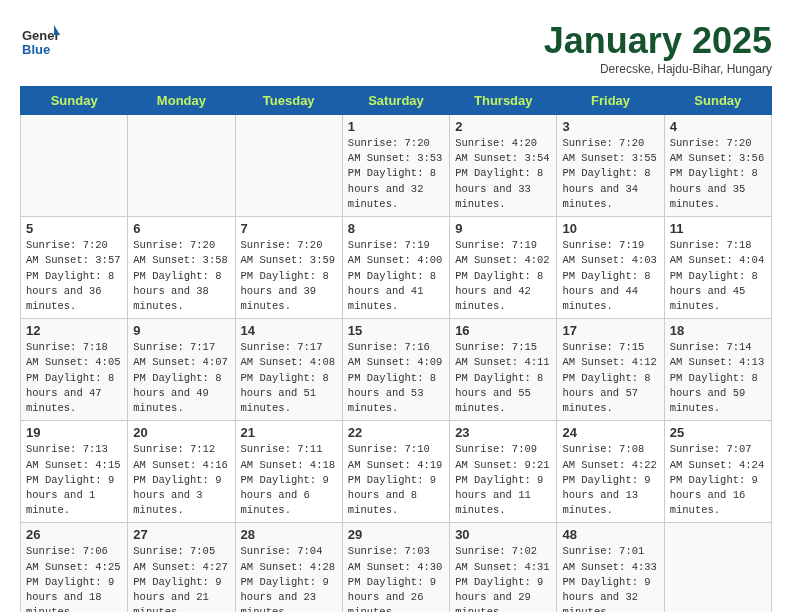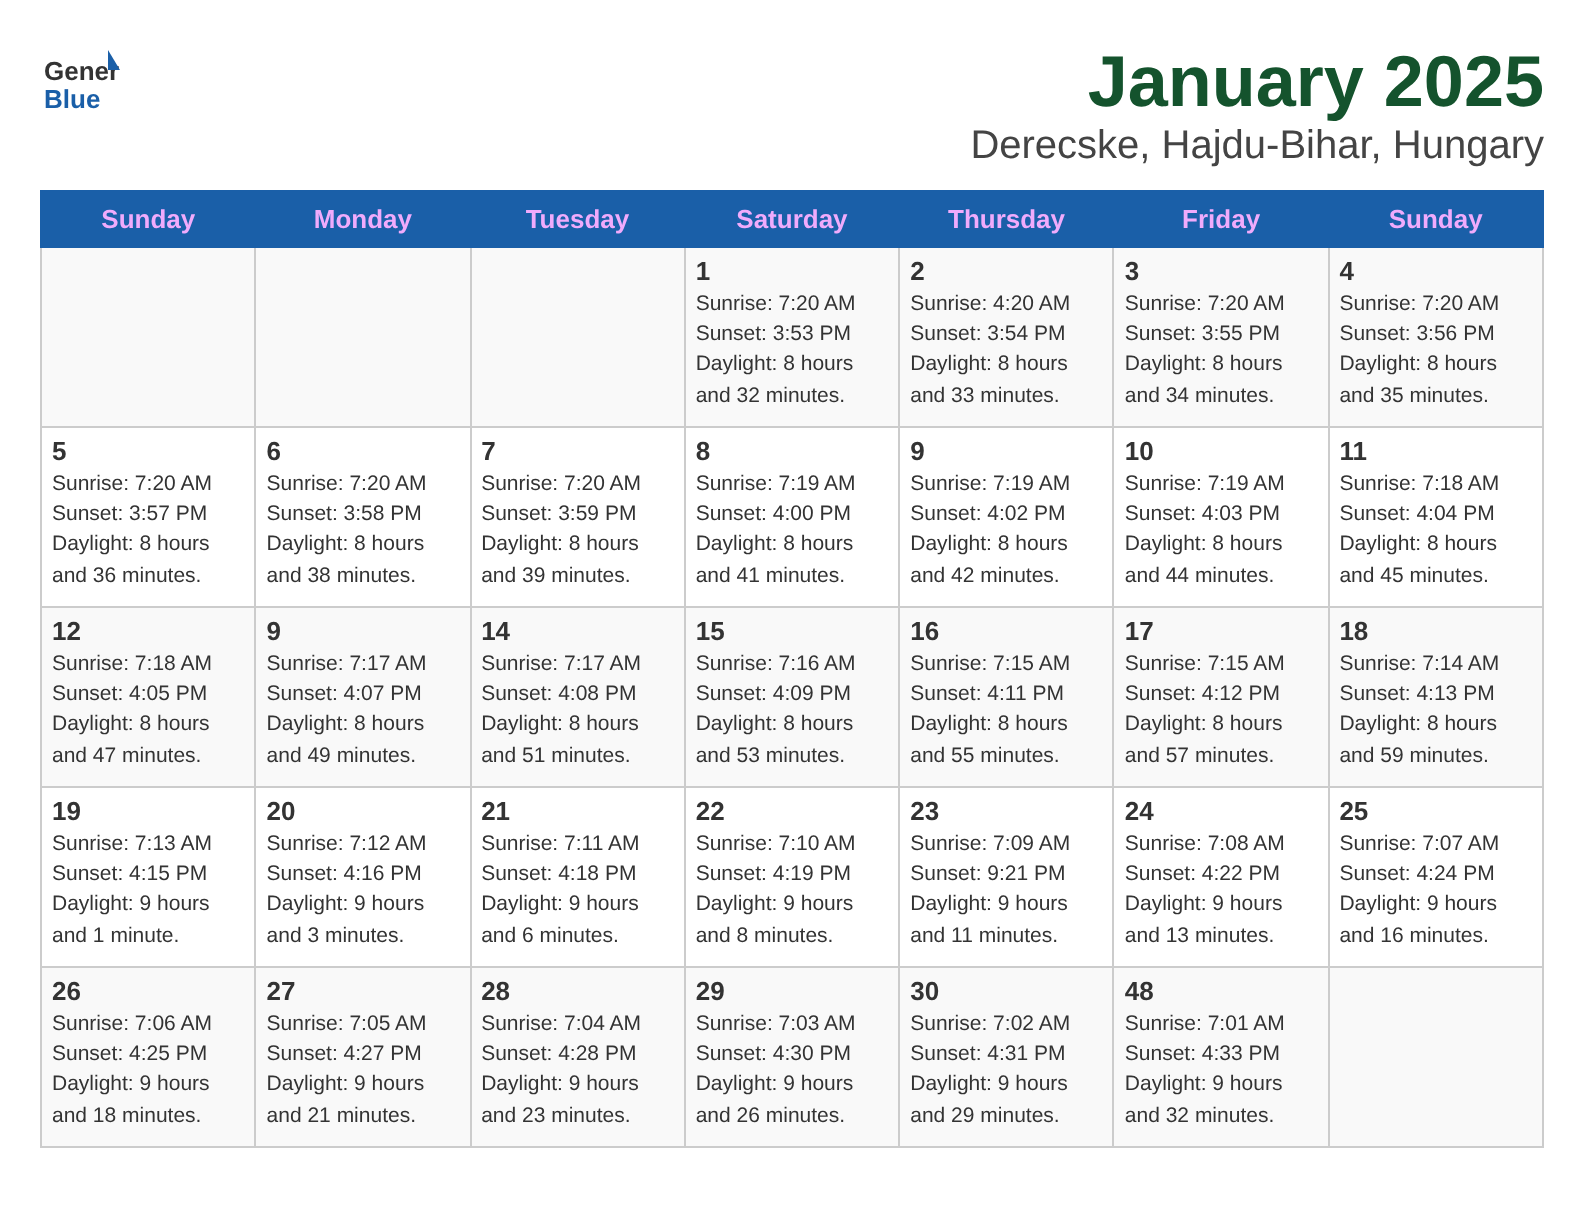--- a/index.html
+++ b/index.html
@@ -29,32 +29,32 @@
     }
     .title-block {
       text-align: right;
     }
     .month-title {
       font-size: 36px;
       font-weight: bold;
       color: #14532d;
     }
     .subtitle {
-      font-size: 20px;
+      font-size: 12px;
       color: #444;
       text-align: right;
     }
     table {
       width: 100%;
       border-collapse: collapse;
       table-layout: fixed;
     }
     thead tr th {
       background-color: #1a5fa8;
-      color: #f0abfc;
+      color: #bef264;
       text-align: center;
       padding: 6px 4px;
       font-size: 13px;
       border: 1px solid #1a5fa8;
     }
     tbody tr td {
       border: 1px solid #ccc;
       vertical-align: top;
       padding: 4px 5px;
       font-size: 10.5px;
@@ -68,20 +68,21 @@
       background-color: #ffffff;
     }
     .day-num {
       font-weight: bold;
       font-size: 13px;
       display: block;
       margin-bottom: 2px;
     }
     .cell-content {
       line-height: 1.45;
+      font-family: Liberation Mono, monospace;
     }
   </style>
 </head>
 <body>
 
 <div class="header">
   <div class="logo">
     <svg class="logo-icon" viewBox="0 0 40 40" xmlns="http://www.w3.org/2000/svg">
       <text x="2" y="20" font-size="13" font-weight="bold" fill="#333">General</text>
       <text x="2" y="34" font-size="13" font-weight="bold" fill="#1a5fa8">Blue</text>

